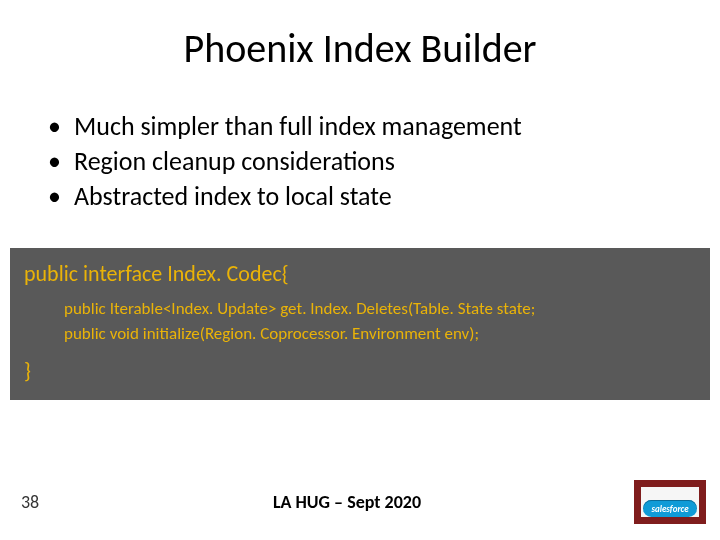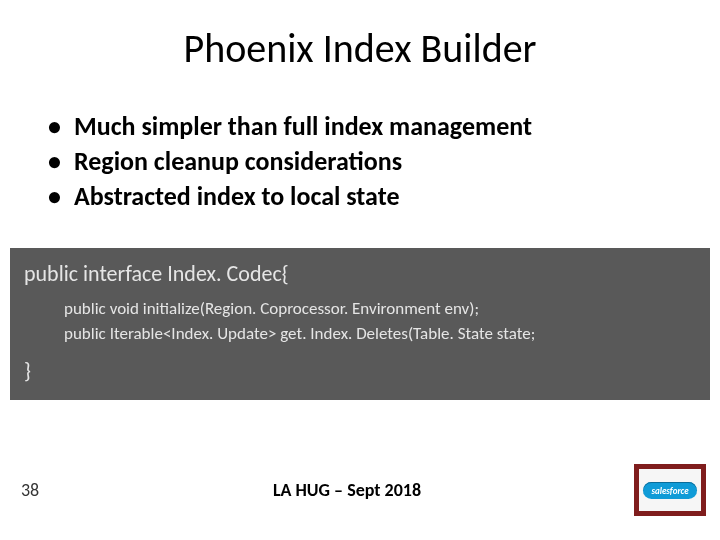--- a/index.html
+++ b/index.html
@@ -1,52 +1,52 @@
 <!DOCTYPE html>
 <html><head>
 <meta charset="utf-8">
 <style>
   * { margin: 0; padding: 0; box-sizing: border-box; }
   html, body { width: 720px; height: 540px; background: #fff; font-family: Calibri, "Segoe UI", Arial, sans-serif; color: #000; }
   .slide { width: 720px; height: 540px; position: relative; border-radius: 17px; }
   .title { font-size: 40px; font-weight: 400; text-align: center; padding-top: 24px; }
   .bullets { margin: 36px 0 0 48px; }
-  .bullets li { list-style: none; font-size: 26px; line-height: 1.35; position: relative; padding-left: 26px; font-weight: bold; }
+  .bullets li { list-style: none; font-size: 26px; line-height: 1.35; position: relative; padding-left: 26px; }
   .bullets li::before { content: "•"; position: absolute; left: 0; top: 0; }
-  .codebox { background: #595959; color: #e5e5e5; margin: 34px 10px 0 10px; padding: 12px 14px 16px 14px; }
+  .codebox { background: #595959; color: #eab308; margin: 34px 10px 0 10px; padding: 12px 14px 16px 14px; }
   .code-head { font-size: 22px; }
   .code-body { padding: 10px 0 10px 40px; font-size: 17px; line-height: 1.45; }
   .code-tail { font-size: 22px; }
-  .footer { position: absolute; left: 0; right: 0; bottom: 24px; display: flex; align-items: center; }
+  .footer { position: absolute; left: 0; right: 0; bottom: 16px; display: flex; align-items: center; }
   .page { width: 60px; text-align: center; font-size: 18px; color: #333; }
   .conf { flex: 1; text-align: center; font-size: 18px; font-weight: 600; }
-  .logo { width: 72px; height: 52px; margin-right: 14px; border: 5px solid #7f1d1d; display: flex; align-items: center; justify-content: center; background: #f6f6f6; }
+  .logo { width: 72px; height: 44px; margin-right: 14px; border: 7px solid #7f1d1d; display: flex; align-items: flex-end; justify-content: center; background: #f6f6f6; }
   .cloud { background: #0f9bd7; color: #fff; font-size: 9px; font-weight: 700; font-style: italic; padding: 3px 8px; border-radius: 10px; box-shadow: 0 1px 0 #0a6c99 inset; }
 </style>
 </head>
 <body>
 
 <div class="slide">
   <h1 class="title">Phoenix Index Builder</h1>
 
   <ul class="bullets">
     <li>Much simpler than full index management</li>
     <li>Region cleanup considerations</li>
     <li>Abstracted index to local state</li>
   </ul>
 
   <div class="codebox">
     <div class="code-head">public interface Index. Codec{</div>
     <div class="code-body">
+      <div>public Iterable&lt;Index. Update&gt; get. Index. Deletes(Table. State state;</div>
       <div>public void initialize(Region. Coprocessor. Environment env);</div>
-      <div>public Iterable&lt;Index. Update&gt; get. Index. Deletes(Table. State state;</div>
     </div>
     <div class="code-tail">}</div>
   </div>
 
   <div class="footer">
     <div class="page">38</div>
-    <div class="conf">LA HUG – Sept 2018</div>
+    <div class="conf">LA HUG – Sept 2020</div>
     <div class="logo">
       <span class="cloud">salesforce</span>
     </div>
   </div>
 </div>
 
 </body></html>

